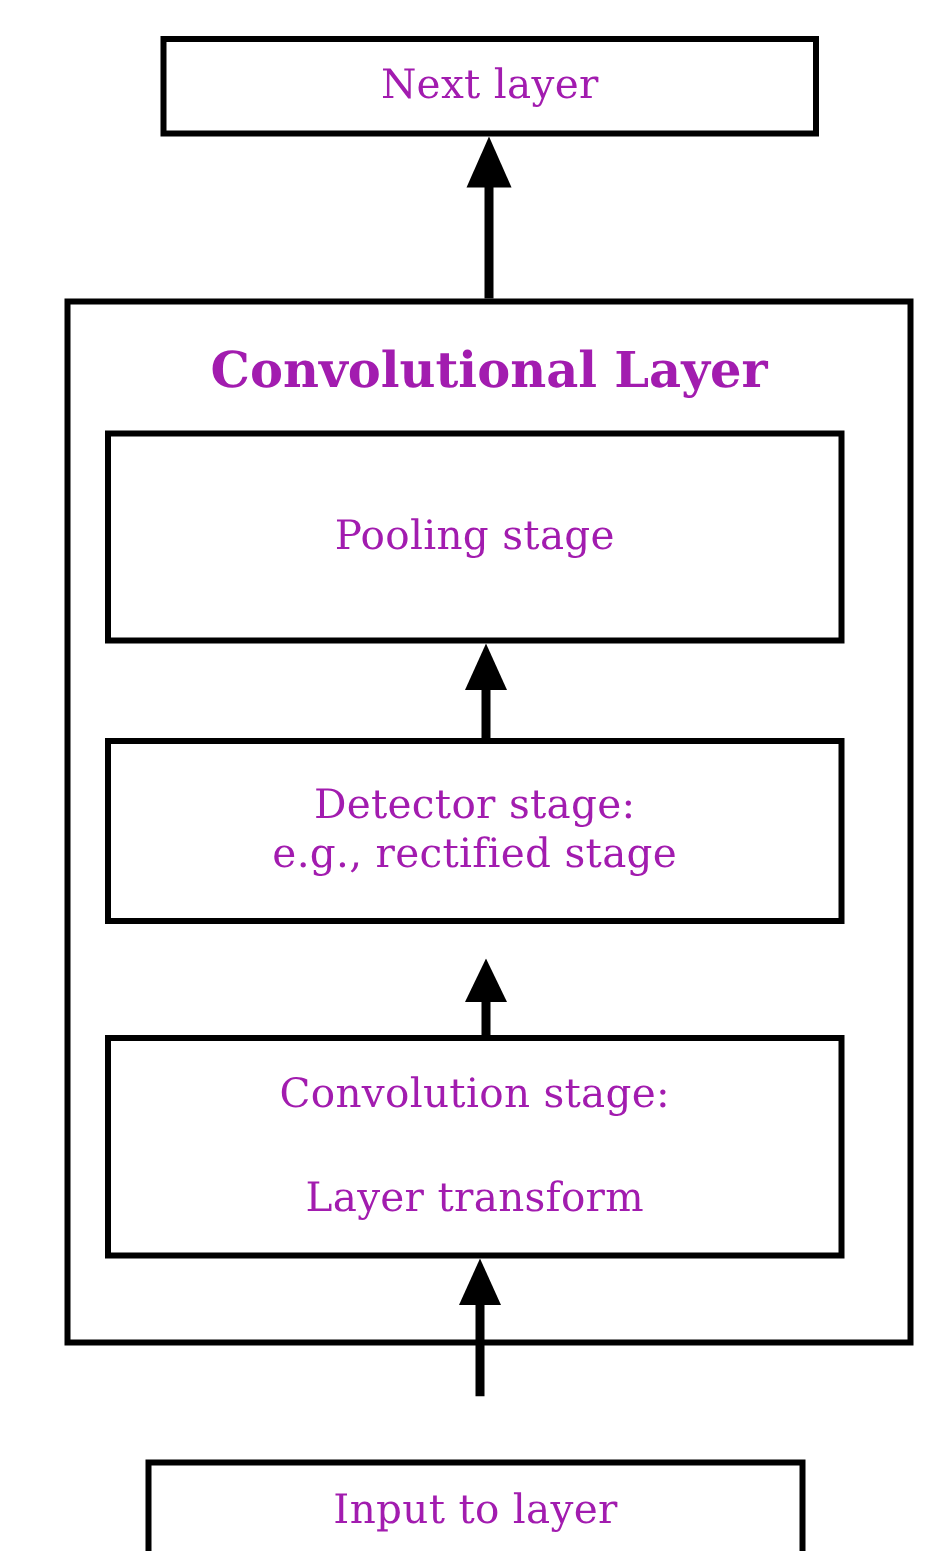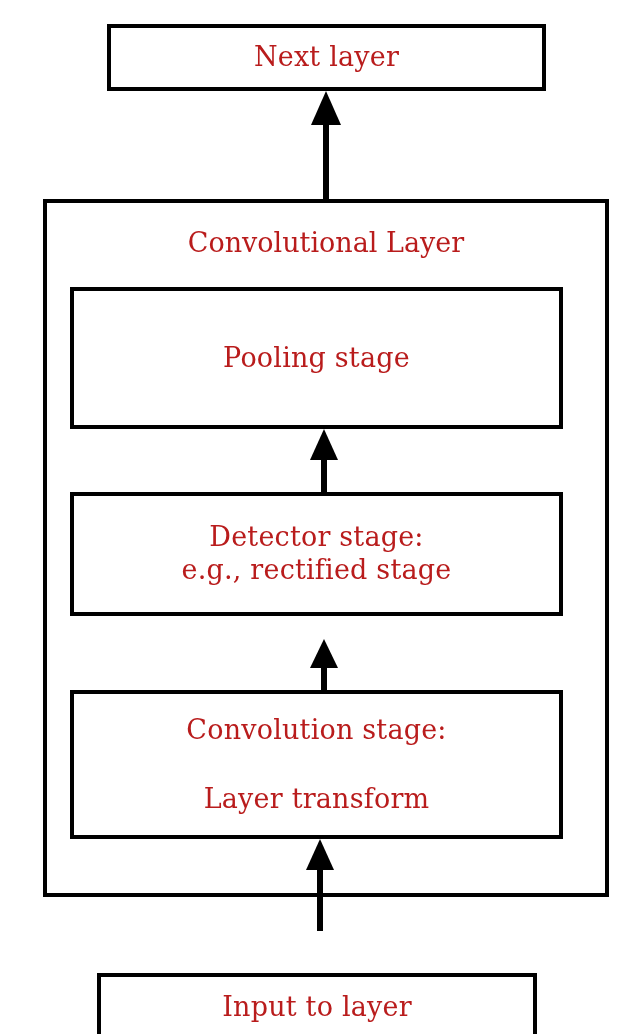--- a/index.html
+++ b/index.html
@@ -6,21 +6,21 @@
     margin: 0;
     padding: 0;
     background: #ffffff;
   }
   #canvas {
     position: relative;
     width: 624px;
     height: 1034px;
     background: #ffffff;
     font-family: "DejaVu Serif", "Liberation Serif", serif;
-    color: #b91c1c;
+    color: #a21caf;
     overflow: hidden;
   }
   .box {
     position: absolute;
     box-sizing: border-box;
     border: 4px solid #000000;
     background: #ffffff;
     display: flex;
     flex-direction: column;
     align-items: center;
@@ -40,23 +40,24 @@
     top: 199px;
     width: 566px;
     height: 698px;
     justify-content: flex-start;
   }
   #outer-title {
     position: absolute;
     left: 0;
     right: 0;
     top: 24px;
-    font-size: 27px;
+    font-size: 33px;
     text-align: center;
     white-space: nowrap;
+    font-weight: bold;
   }
 
   
   #next-layer-box {
     left: 107px;
     top: 24px;
     width: 439px;
     height: 67px;
   }
 

